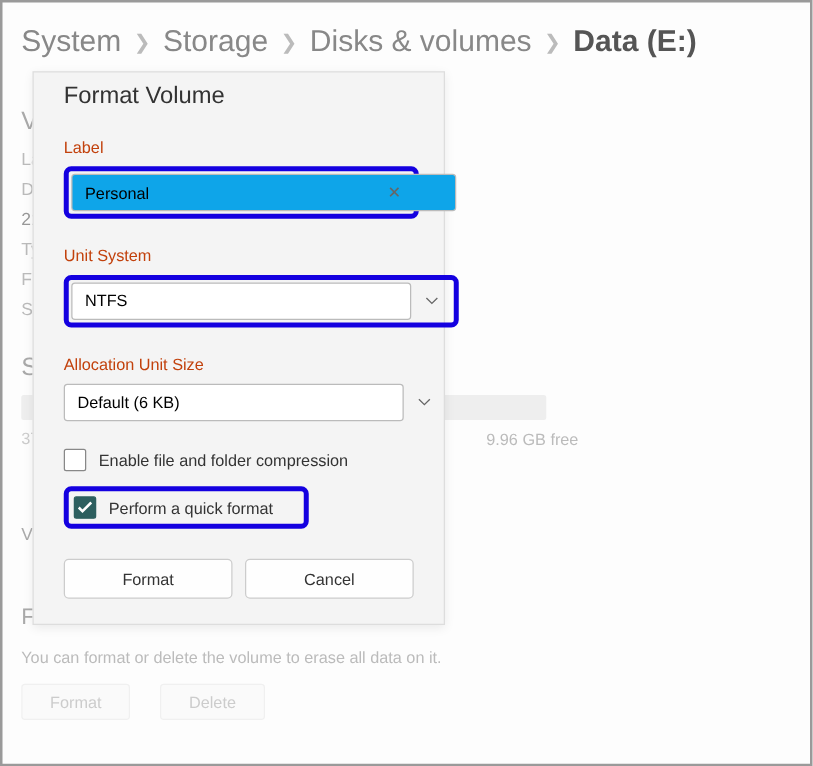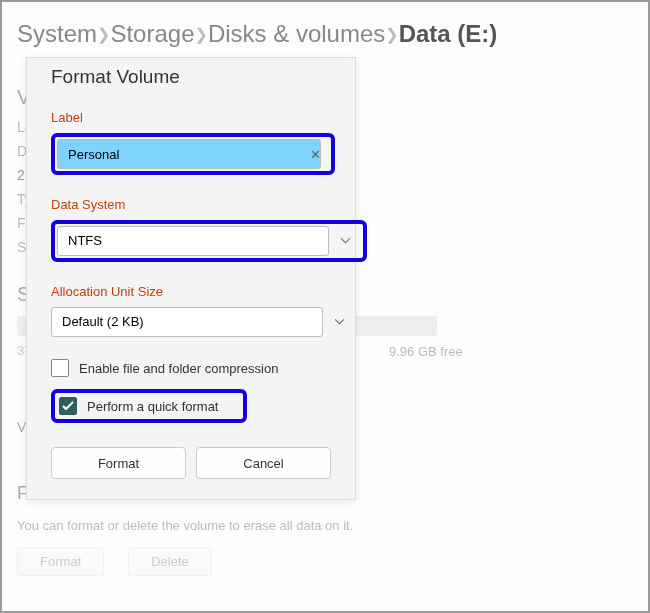--- a/index.html
+++ b/index.html
@@ -1,18 +1,18 @@
 <!DOCTYPE html>
 <html><head>
   <meta charset="utf-8">
   <style>
     * { box-sizing: border-box; margin: 0; padding: 0; font-family: 'Segoe UI', Arial, sans-serif; }
     body { width: 650px; height: 613px; background: #fdfdfd; border: 2px solid #9a9a9a; position: relative; overflow: hidden; }
     
-    .breadcrumb { display: flex; align-items: center; padding: 18px 15px 10px 15px; font-size: 24px; }
+    .breadcrumb { display: flex; align-items: center; padding: 18px 15px 10px 15px; gap: 10px; font-size: 24px; }
     .breadcrumb-link { color: #888; font-weight: 400; }
     .breadcrumb-sep { color: #bbb; font-size: 16px; }
     .breadcrumb-current { color: #555; font-weight: 600; }
     
     .bg-content { padding: 0 15px; color: #999; font-size: 14px; position: absolute; top: 70px; left: 0; right: 0; }
     .bg-heading { font-size: 20px; color: #aaa; font-weight: 400; margin: 14px 0 10px 0; }
     .bg-row { margin: 8px 0; color: #bbb; }
     .bg-subhead { font-size: 20px; color: #aaa; margin-top: 28px; margin-bottom: 10px; }
     .bg-bar { height: 20px; background: #eee; border-radius: 2px; width: 420px; margin-top: 6px; position: relative; }
     .bg-bar-text { position: absolute; left: 0; bottom: -22px; color: #ccc; font-size: 13px; }
@@ -21,21 +21,21 @@
     .bg-f-head { font-size: 18px; color: #aaa; margin-top: 48px; }
     .bg-hint { color: #bbb; font-size: 13px; margin-top: 14px; }
     .bg-buttons { display: flex; gap: 24px; margin-top: 14px; }
     .bg-btn { padding: 6px 22px; color: #ccc; font-size: 13px; background: #fafafa; border: 1px solid #f0f0f0; border-radius: 3px; }
     
     .dialog { position: absolute; top: 55px; left: 24px; width: 330px; background: #f4f4f4; border: 1px solid #ddd; box-shadow: 0 2px 8px rgba(0,0,0,0.08); padding: 8px 24px 20px 24px; }
     .dialog-title { font-size: 19px; font-weight: 400; color: #333; margin-bottom: 22px; }
     .form-label { font-size: 13px; color: #c2410c; margin-bottom: 8px; display: block; }
     .highlight { border: 4px solid #1400e0; border-radius: 6px; padding: 2px; display: inline-block; }
     .text-input-wrap { position: relative; width: 272px; }
-    .text-input { width: 264px; height: 30px; border: 1px solid #bbb; background: #7dd3fc; padding: 0 30px 0 10px; font-size: 13px; border-radius: 3px; }
+    .text-input { width: 308px; height: 30px; border: 1px solid #bbb; background: #0ea5e9; padding: 0 30px 0 10px; font-size: 13px; border-radius: 3px; }
     .clear-x { position: absolute; right: 8px; top: 50%; transform: translateY(-50%); color: #666; font-size: 13px; cursor: pointer; }
     .select-wrap { position: relative; width: 304px; border-radius: 12px; }
     .select { width: 272px; height: 30px; border: 1px solid #bbb; background: #fff; padding: 0 30px 0 10px; font-size: 13px; border-radius: 3px; line-height: 28px; }
     .chevron { position: absolute; right: 10px; top: 50%; transform: translateY(-50%); pointer-events: none; }
     .chevron svg { width: 11px; height: 7px; display: block; }
     .field { margin-bottom: 22px; }
     .checkbox-row { display: flex; align-items: center; gap: 10px; margin-bottom: 12px; }
     .checkbox { width: 18px; height: 18px; border: 1px solid #888; background: #fff; border-radius: 2px; display: flex; align-items: center; justify-content: center; }
     .checkbox.checked { background: #2d5f5f; border-color: #2d5f5f; }
     .checkbox.checked svg { width: 12px; height: 10px; display: block; }
@@ -85,37 +85,37 @@
     <span class="form-label">Label</span>
     <div class="highlight">
       <div class="text-input-wrap">
         <input class="text-input" value="Personal" style="">
         <span class="clear-x">✕</span>
       </div>
     </div>
   </div>
 
   <div class="field">
-    <span class="form-label">Data System</span>
+    <span class="form-label">Unit System</span>
     <div class="highlight">
       <div class="select-wrap">
         <div class="select">NTFS</div>
         <span class="chevron">
             <svg viewBox="0 0 12 8">
               <path d="M1 1l5 5 5-5" stroke="#666" stroke-width="1.2" fill="none"></path>
             </svg>
           </span>
       </div>
     </div>
   </div>
 
   <div class="field">
     <span class="form-label">Allocation Unit Size</span>
     <div class="select-wrap">
-      <div class="select">Default (2 KB)</div>
+      <div class="select">Default (6 KB)</div>
       <span class="chevron">
           <svg viewBox="0 0 12 8">
             <path d="M1 1l5 5 5-5" stroke="#666" stroke-width="1.2" fill="none"></path>
           </svg>
         </span>
     </div>
   </div>
 
   <div class="checkbox-row">
     <div class="checkbox"></div>

